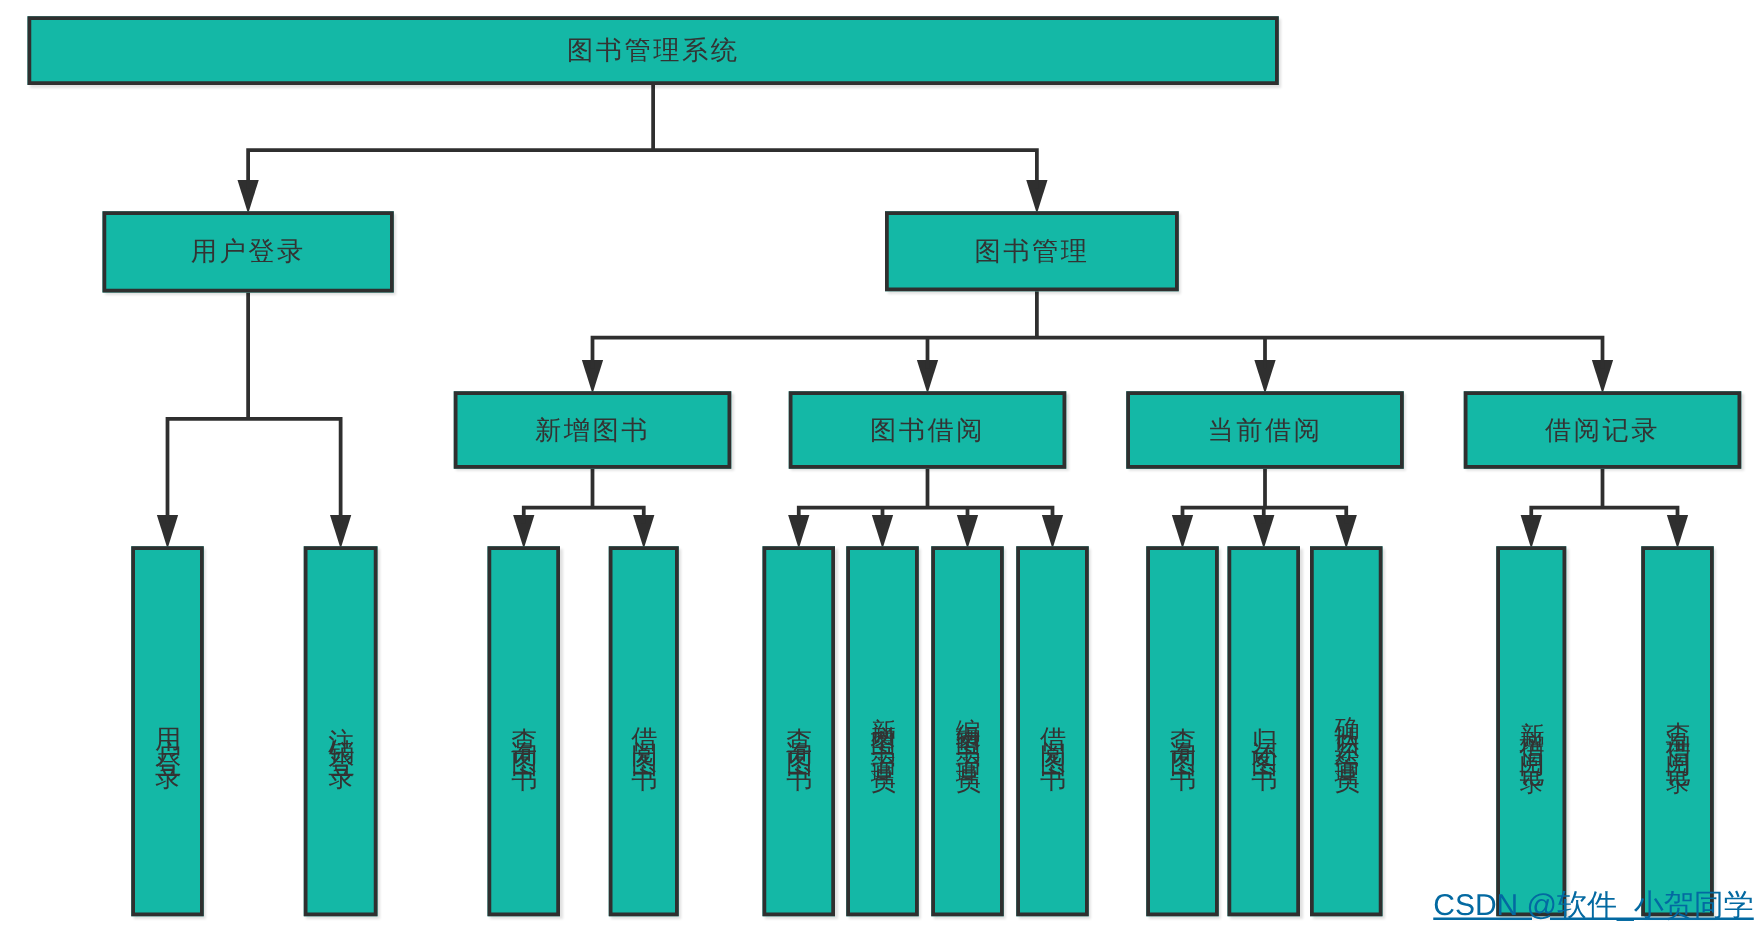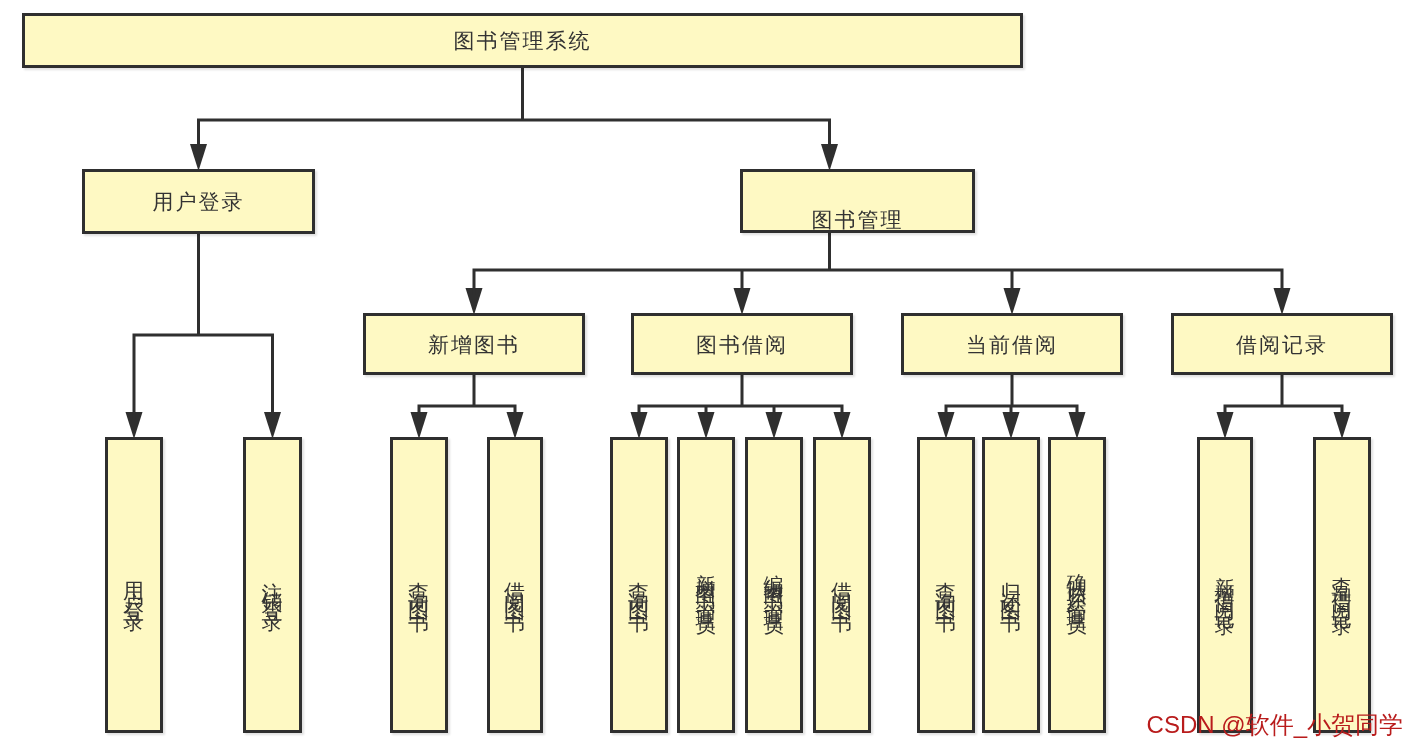--- a/index.html
+++ b/index.html
@@ -16,21 +16,21 @@
   }
   #connectors {
     position: absolute; left: 0; top: 0;
     width: 1405px; height: 747px;
     pointer-events: none;
   }
   .node {
     position: absolute;
     box-sizing: border-box;
     border: 3px solid #2f2f2f;
-    background: #fef9c3;
+    background: #14b8a6;
     display: flex;
     align-items: center;
     justify-content: center;
     color: #333333;
     box-shadow: 2px 2px 2px rgba(0,0,0,0.12);
   }
   .node .lbl {
     font-size: 21px;
     letter-spacing: 2px;
     line-height: 1;
@@ -41,23 +41,24 @@
     text-orientation: upright;
     letter-spacing: 10px;
     white-space: nowrap;
   }
   #watermark {
     position: absolute;
     top: 711px;
     right: 2px;
     font-size: 24px;
     line-height: 28px;
-    color: #b91c1c;
+    color: #0369a1;
     white-space: nowrap;
     z-index: 5;
+    text-decoration: underline;
   }
 </style>
 </head>
 <body>
 
 <div id="stage">
 
   <svg id="connectors" viewBox="0 0 1405 747">
       <polygon points="190,144 207,144 198.5,171" fill="#2f2f2f"></polygon>
       <polygon points="821,144 838,144 829.5,171" fill="#2f2f2f"></polygon>
@@ -87,21 +88,21 @@
       <path d="M1282 375 L1282 406 M1223.5 406 L1343.5 406 M1225 406 L1225 419 M1342 406 L1342 419" stroke="#2f2f2f" stroke-width="3" fill="none"></path>
     </svg>
 
   <div class="node" style="left:22px; top:13px; width:1001px; height:55px;">
     <span class="lbl">图书管理系统</span>
   </div>
 
   <div class="node" style="left:82px; top:169px; width:233px; height:65px;">
     <span class="lbl">用户登录</span>
   </div>
-  <div class="node" style="left:740px; top:169px; width:235px; height:64px;align-items:flex-end;">
+  <div class="node" style="left:708px; top:169px; width:235px; height:64px;">
     <span class="lbl">图书管理</span>
   </div>
 
   <div class="node" style="left:363px; top:313px; width:222px; height:62px;">
     <span class="lbl">新增图书</span>
   </div>
   <div class="node" style="left:631px; top:313px; width:222px; height:62px;">
     <span class="lbl">图书借阅</span>
   </div>
   <div class="node" style="left:901px; top:313px; width:222px; height:62px;">

